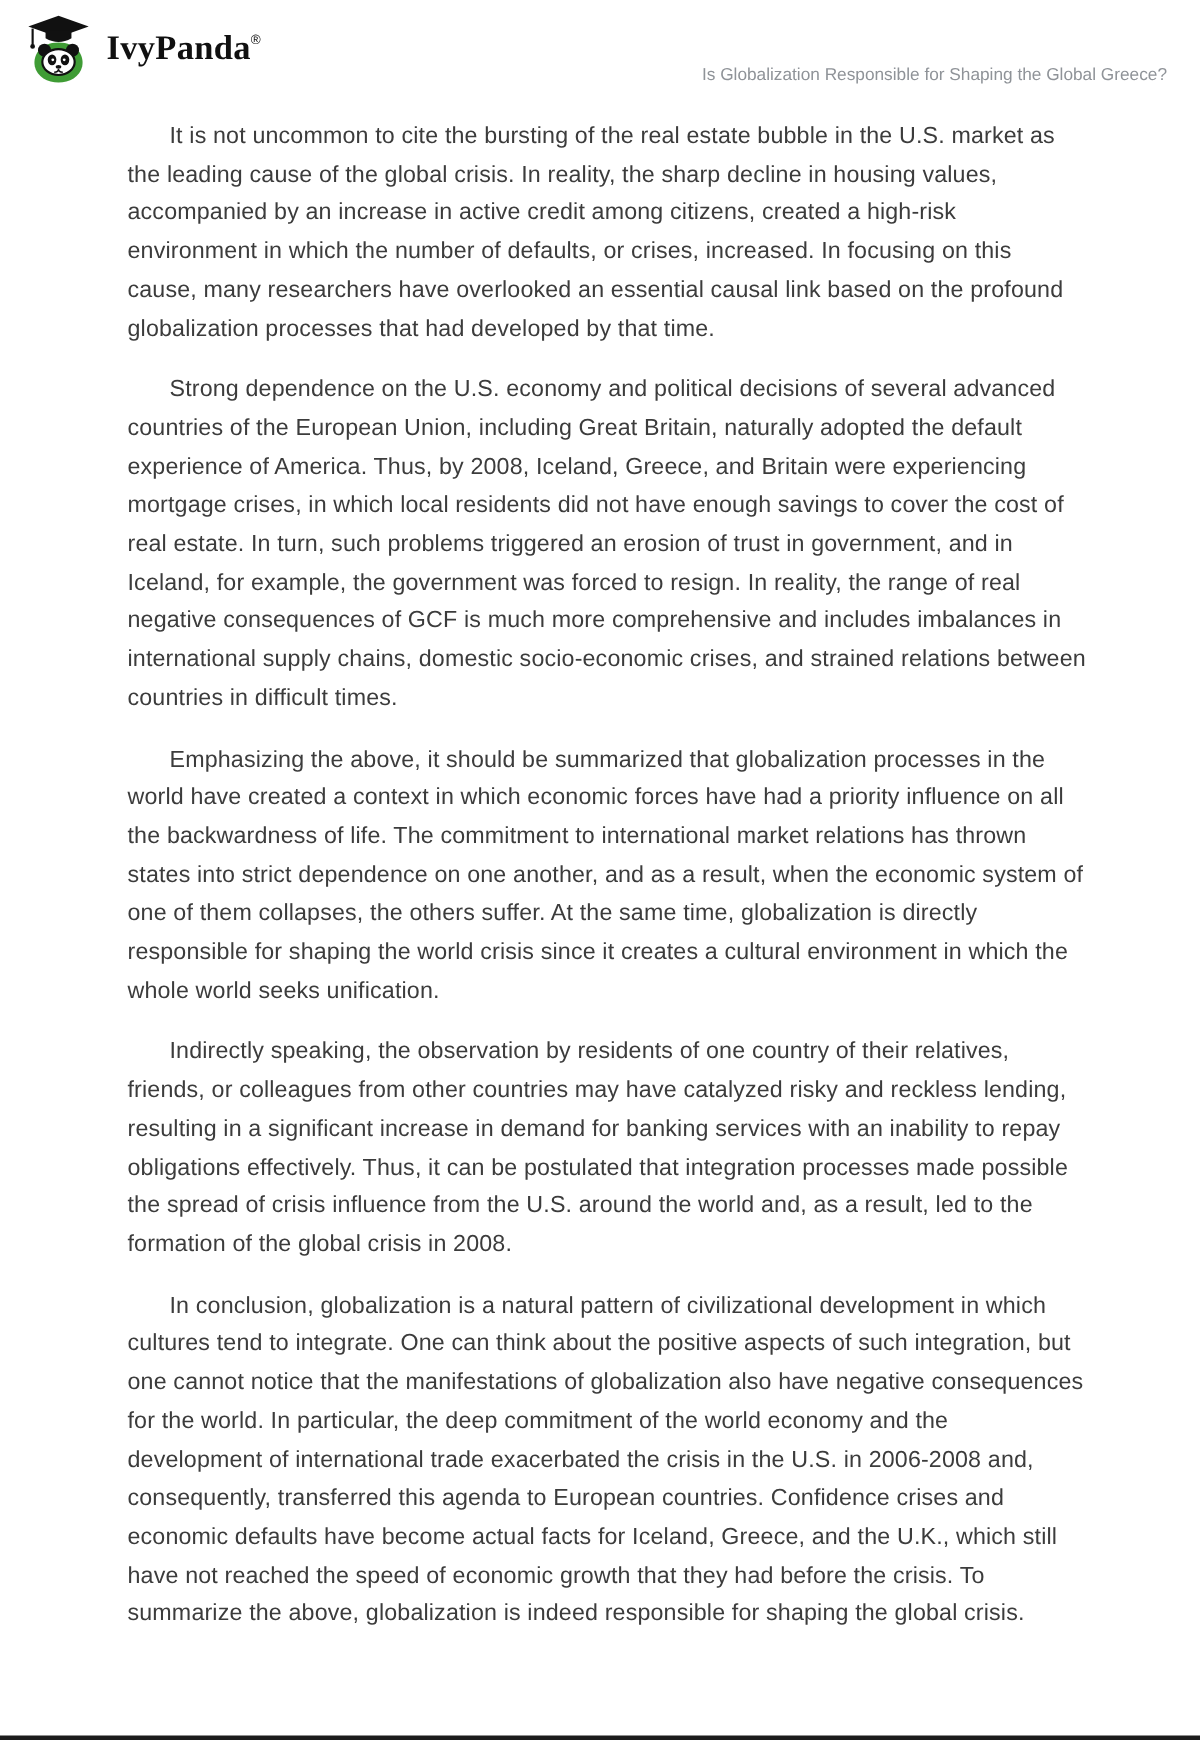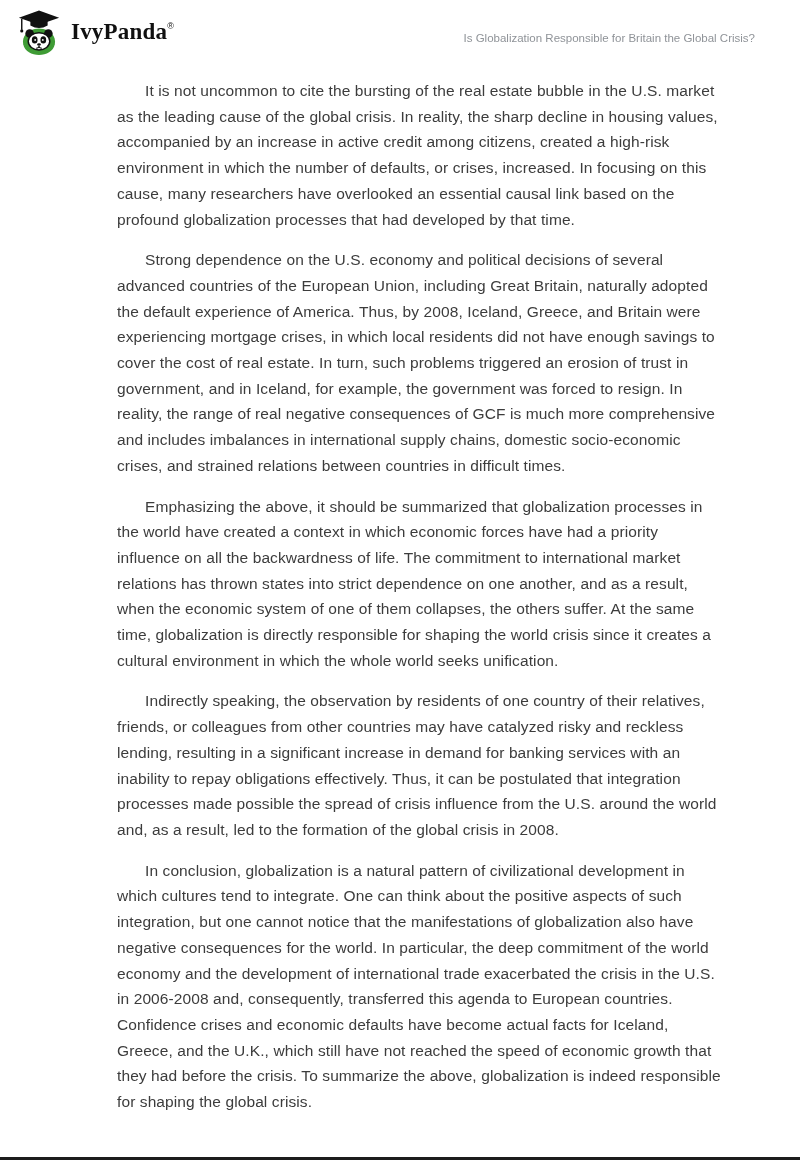--- a/index.html
+++ b/index.html
@@ -9,22 +9,22 @@
     background: #ffffff;
     font-family: "Liberation Sans", sans-serif;
     position: relative;
     overflow: hidden;
   }
 
   
   .header {
     display: flex;
     justify-content: space-between;
-    align-items: center;
-    padding: 8px 45px 0 16px;
+    align-items: flex-end;
+    padding: 8px 22px 0 16px;
     height: 56px;
     box-sizing: border-box;
   }
   .brand {
     display: flex;
     align-items: center;
     gap: 9px;
     cursor: pointer;
   }
   .logo svg { display: block; }
@@ -44,21 +44,21 @@
     top: 2px;
   }
   .doc-title {
     color: #8f9398;
     font-size: 11.5px;
     margin-top: 12px;
   }
 
   
   .content {
-    padding: 22px 76px 0 117px;
+    padding: 22px 76px 0 85px;
   }
   .content p {
     font-size: 15.5px;
     line-height: 25.7px;
     color: #3c3c3c;
     text-indent: 28px;
     margin: 0 0 15px 0;
     letter-spacing: 0.1px;
   }
 
@@ -106,21 +106,21 @@
           <polygon points="32,3 60,13 32,23 4,13" fill="#111111"></polygon>
           <path d="M20 17 v7 q12 7 24 0 v-7 z" fill="#111111"></path>
           <line x1="8" y1="15" x2="8" y2="30" stroke="#111111" stroke-width="2"></line>
           <circle cx="8" cy="31.5" r="2.2" fill="#111111"></circle>
         </svg>
       </span>
       <span class="brand-text-wrap">
         <span class="brand-text">IvyPanda</span><span class="reg">®</span>
       </span>
     </div>
-    <div class="doc-title">Is Globalization Responsible for Britain the Global Crisis?</div>
+    <div class="doc-title">Is Globalization Responsible for Shaping the Global Greece?</div>
   </header>
 
   <main class="content">
     <p>It is not uncommon to cite the bursting of the real estate bubble in the U.S. market as the leading cause of the global crisis. In reality, the sharp decline in housing values, accompanied by an increase in active credit among citizens, created a high-risk environment in which the number of defaults, or crises, increased. In focusing on this cause, many researchers have overlooked an essential causal link based on the profound globalization processes that had developed by that time.</p>
     <p>Strong dependence on the U.S. economy and political decisions of several advanced countries of the European Union, including Great Britain, naturally adopted the default experience of America. Thus, by 2008, Iceland, Greece, and Britain were experiencing mortgage crises, in which local residents did not have enough savings to cover the cost of real estate. In turn, such problems triggered an erosion of trust in government, and in Iceland, for example, the government was forced to resign. In reality, the range of real negative consequences of GCF is much more comprehensive and includes imbalances in international supply chains, domestic socio-economic crises, and strained relations between countries in difficult times.</p>
     <p>Emphasizing the above, it should be summarized that globalization processes in the world have created a context in which economic forces have had a priority influence on all the backwardness of life. The commitment to international market relations has thrown states into strict dependence on one another, and as a result, when the economic system of one of them collapses, the others suffer. At the same time, globalization is directly responsible for shaping the world crisis since it creates a cultural environment in which the whole world seeks unification.</p>
     <p>Indirectly speaking, the observation by residents of one country of their relatives, friends, or colleagues from other countries may have catalyzed risky and reckless lending, resulting in a significant increase in demand for banking services with an inability to repay obligations effectively. Thus, it can be postulated that integration processes made possible the spread of crisis influence from the U.S. around the world and, as a result, led to the formation of the global crisis in 2008.</p>
     <p>In conclusion, globalization is a natural pattern of civilizational development in which cultures tend to integrate. One can think about the positive aspects of such integration, but one cannot notice that the manifestations of globalization also have negative consequences for the world. In particular, the deep commitment of the world economy and the development of international trade exacerbated the crisis in the U.S. in 2006-2008 and, consequently, transferred this agenda to European countries. Confidence crises and economic defaults have become actual facts for Iceland, Greece, and the U.K., which still have not reached the speed of economic growth that they had before the crisis. To summarize the above, globalization is indeed responsible for shaping the global crisis.</p>
   </main>
 

